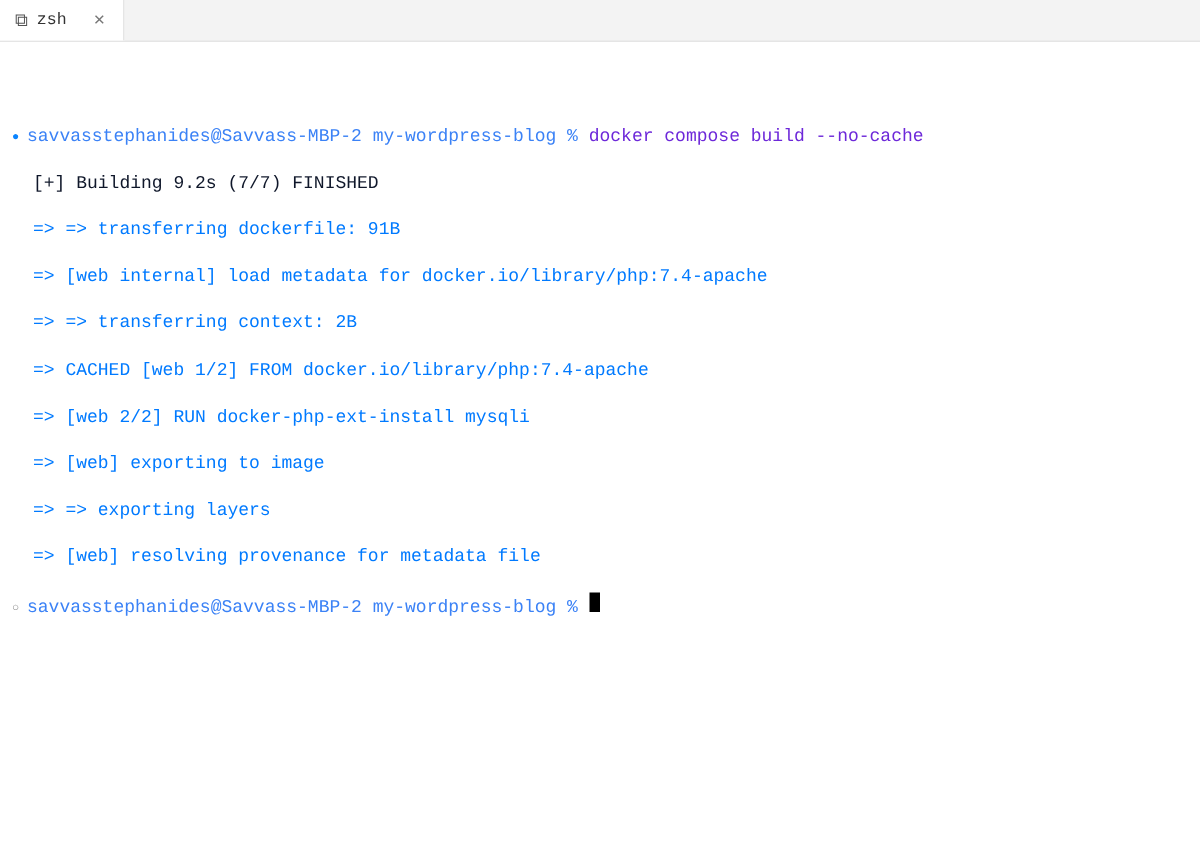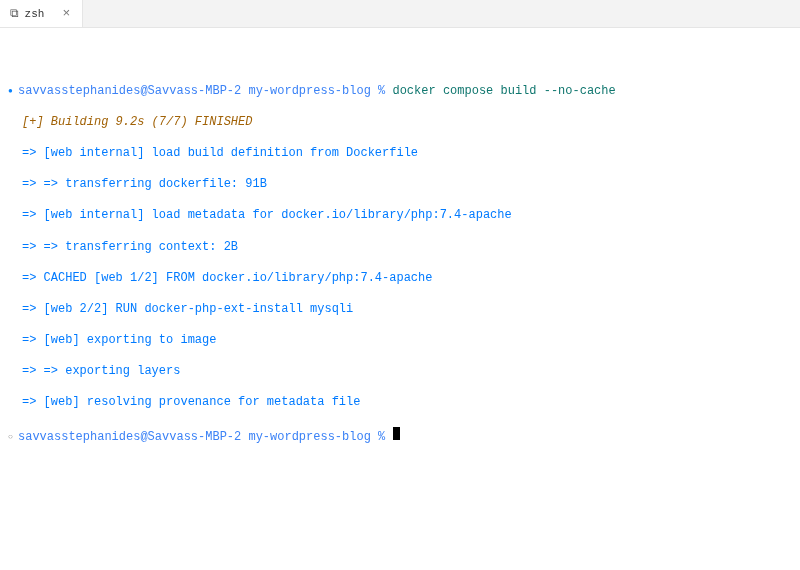--- a/index.html
+++ b/index.html
@@ -69,26 +69,25 @@
     .bullet-empty {
       color: #888;
       font-size: 8px;
       position: relative;
       top: -1px;
     }
     .prompt {
       color: #3b82f6;
     }
     .cmd {
-      color: #0f766e;
+      color: #6d28d9;
     }
     .build-header {
-      color: #a16207;
+      color: #0f172a;
       margin-left: 14px;
-      font-style: italic;
     }
     .step {
       color: #007aff;
       margin-left: 14px;
     }
     .cursor {
       display: inline-block;
       width: 7px;
       height: 13px;
       background: #000;
@@ -103,21 +102,20 @@
   <div class="tab">
     <span class="tab-icon">⧉</span>
     <span>zsh</span>
     <span class="tab-close">×</span>
   </div>
 </div>
 
 <div class="terminal">
 <div class="line"><span class="bullet bullet-filled">●</span> <span class="prompt">savvasstephanides@Savvass-MBP-2 my-wordpress-blog % </span><span class="cmd">docker compose build --no-cache</span></div>
 <div class="build-header">[+] Building 9.2s (7/7) FINISHED</div>
-<div class="step">=&gt; [web internal] load build definition from Dockerfile</div>
 <div class="step">=&gt; =&gt; transferring dockerfile: 91B</div>
 <div class="step">=&gt; [web internal] load metadata for docker.io/library/php:7.4-apache</div>
 <div class="step">=&gt; =&gt; transferring context: 2B</div>
 <div class="step">=&gt; CACHED [web 1/2] FROM docker.io/library/php:7.4-apache</div>
 <div class="step">=&gt; [web 2/2] RUN docker-php-ext-install mysqli</div>
 <div class="step">=&gt; [web] exporting to image</div>
 <div class="step">=&gt; =&gt; exporting layers</div>
 <div class="step">=&gt; [web] resolving provenance for metadata file</div>
 <div class="line"><span class="bullet bullet-empty">○</span> <span class="prompt">savvasstephanides@Savvass-MBP-2 my-wordpress-blog % </span><span class="cursor"></span></div>
 </div>

